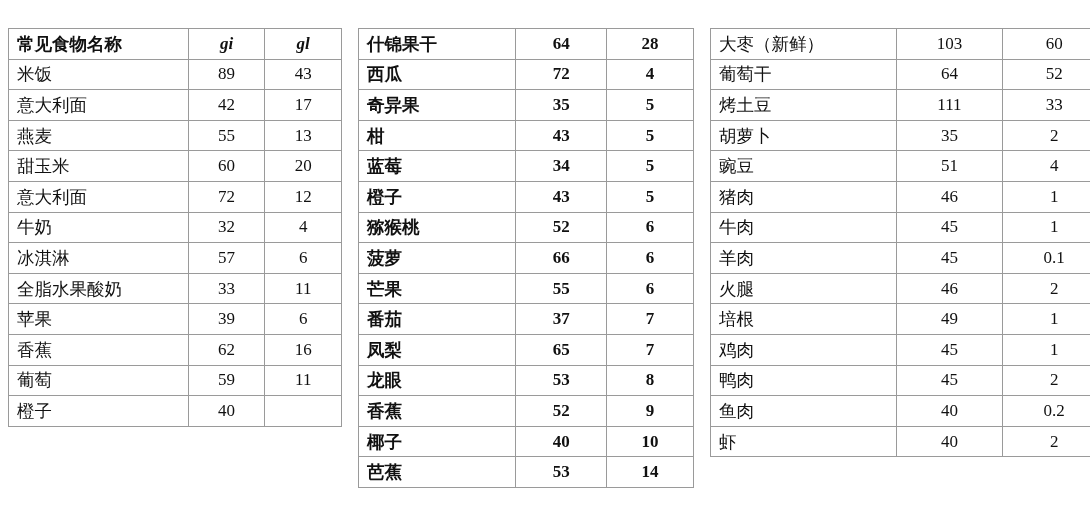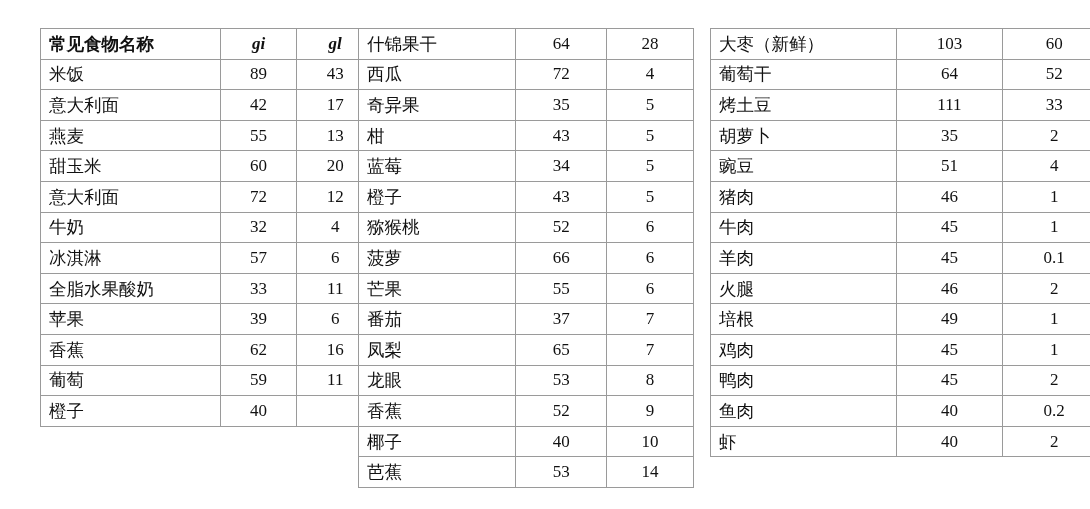--- a/index.html
+++ b/index.html
@@ -16,22 +16,22 @@
   .page {
     position: relative;
     width: 1090px;
     height: 509px;
     background: #ffffff;
   }
   .table-block {
     position: absolute;
     top: 28px;
   }
-  #block-0 { left: 8px;  width: 334px; margin-left: 32px; }
-  #block-1 { left: 358px; width: 336px; }
+  #block-0 { left: 8px;  width: 334px; }
+  #block-1 { left: 358px; width: 336px; font-weight: bold; }
   #block-2 { left: 710px; width: 396px; }
 
   table.gi-table {
     border-collapse: collapse;
     width: 100%;
     table-layout: fixed;
   }
   table.gi-table td {
     border: 1px solid #9a9a9a;
     height: 29.6px;

